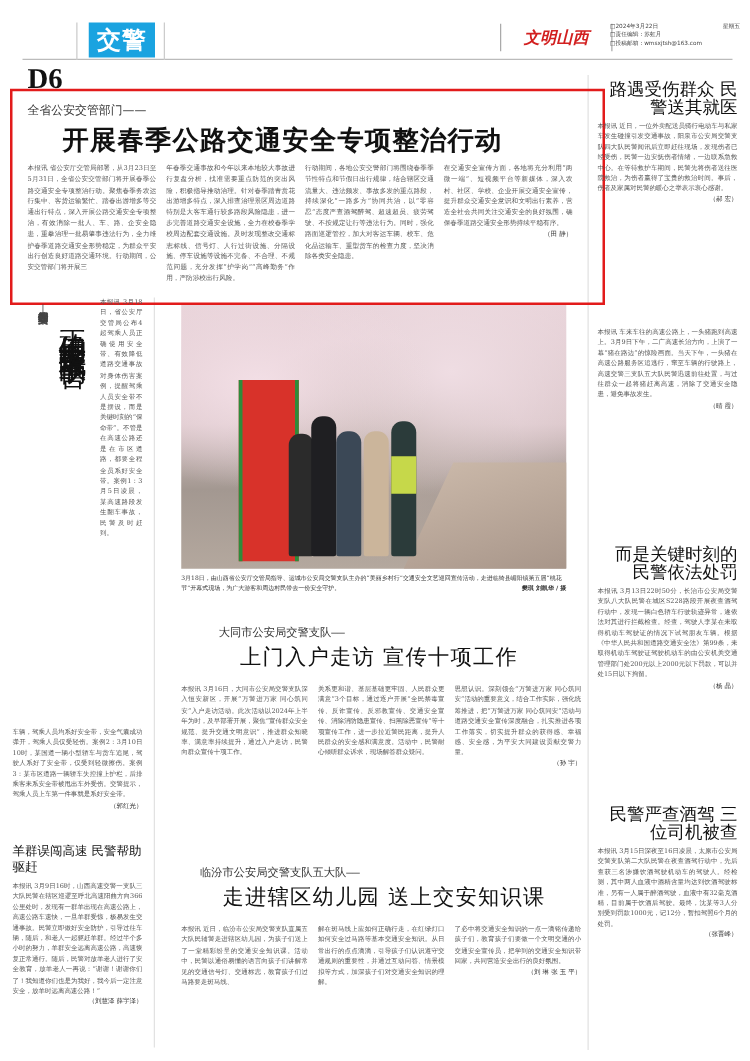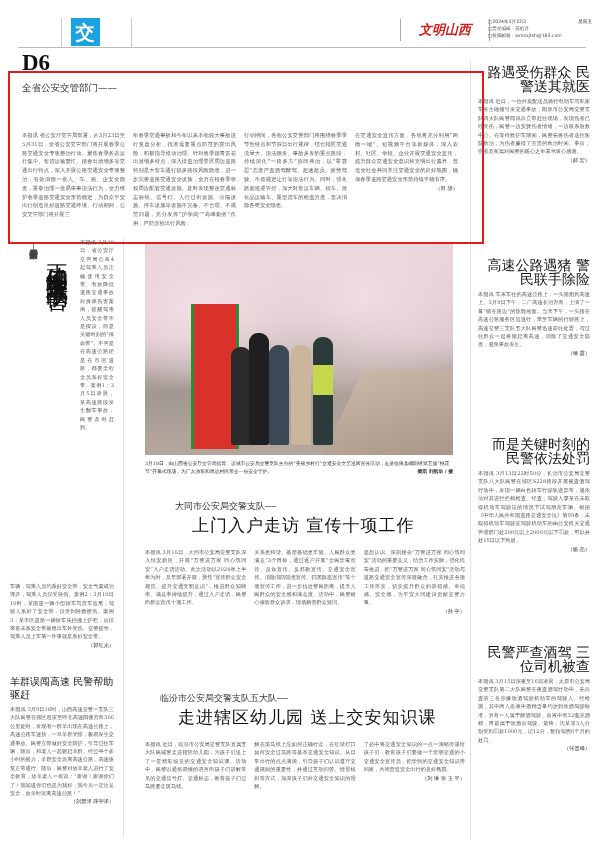--- a/index.html
+++ b/index.html
@@ -3,21 +3,21 @@
 <meta charset="utf-8">
 <style>
   * { box-sizing: border-box; margin: 0; padding: 0; }
   html, body { width: 600px; height: 849px; background: #ffffff; overflow: hidden; }
   body { position: relative; font-family: "DejaVu Serif", "Liberation Serif", serif; color: #222; }
 
   
   .masthead { position: absolute; left: 18px; top: 16px; width: 568px; height: 32px; border-bottom: 1px solid #bbb; }
   .page-no { position: absolute; left: 4px; top: 3px; font-family: "Liberation Serif", serif; font-weight: bold; font-size: 23px; color: #111; margin-top: 31px; }
   .sep-v { position: absolute; left: 43px; top: 2px; width: 1px; height: 30px; background: #ccc; }
-  .section-tag { position: absolute; left: 53px; top: 2px; width: 29px; height: 28px; background: #1aa3e0; color: #fff; font-family: "DejaVu Sans", sans-serif; font-weight: bold; font-size: 19px; text-align: center; line-height: 28px; letter-spacing: 1px; }
+  .section-tag { position: absolute; left: 53px; top: 2px; width: 53px; height: 28px; background: #1aa3e0; color: #fff; font-family: "DejaVu Sans", sans-serif; font-weight: bold; font-size: 19px; text-align: center; line-height: 28px; letter-spacing: 1px; }
   .sep-v2 { position: absolute; left: 113px; top: 2px; width: 1px; height: 30px; background: #ccc; }
   .logo { position: absolute; left: 382px; top: 3px; font-family: "DejaVu Serif", serif; font-size: 13px; color: #d21f1f; font-style: italic; font-weight: bold; border-left: 1px solid #aaa; border-right: 1px solid #aaa; padding: 2px 18px; }
   .meta { position: absolute; left: 470px; top: 2px; font-family: "DejaVu Sans", sans-serif; font-size: 4.6px; line-height: 7px; color: #444; width: 110px; }
   .meta .weekday { position: absolute; right: 6px; top: 0; }
 
   
   .lead-box { position: absolute; left: 8px; top: 71px; width: 476px; height: 173px; border: 2.5px solid #e21b1b; }
   .lead-kicker { position: absolute; left: 12px; top: 9px; font-family: "DejaVu Sans", sans-serif; font-size: 9.5px; color: #333; }
   .lead-title { position: absolute; left: 40px; top: 25px; font-family: "DejaVu Sans", sans-serif; font-weight: bold; font-size: 21px; color: #111; letter-spacing: 1px; }
   .lead-cols { position: absolute; left: 12px; top: 58px; width: 436px; display: flex; gap: 8px; }
@@ -93,20 +93,21 @@
     <div>□责任编辑：苏虹月</div>
     <div>□投稿邮箱：wmsxjtsh@163.com</div>
   </div>
 </div>
 
 <div class="col-rule"></div>
 <div class="col-rule2"></div>
 
 <div class="lead-box">
   <div class="lead-kicker">全省公安交管部门——</div>
+  <div class="lead-title">开展春季公路交通安全专项整治行动</div>
   <div class="lead-cols">
     <div class="lead-col">本报讯 省公安厅交管局部署，从3月23日至5月31日，全省公安交管部门将开展春季公路交通安全专项整治行动。聚焦春季务农运行集中、客货运输繁忙、踏春出游增多等交通出行特点，深入开展公路交通安全专项整治，有效消除一批人、车、路、企安全隐患，重拳治理一批易肇事违法行为，全力维护春季道路交通安全形势稳定，为群众平安出行创造良好道路交通环境。行动期间，公安交管部门将开展三</div>
     <div class="lead-col">年春季交通事故和今年以来本地较大事故进行复盘分析，找准需要重点防范的突出风险，积极指导推动治理。针对春季踏青赏花出游增多特点，深入排查治理景区周边道路特别是大客车通行较多路段风险隐患，进一步完善道路交通安全设施，全力在校春季学校周边配套交通设施。及时发现整改交通标志标线、信号灯、人行过街设施、分隔设施、停车设施等设施不完备、不合理、不规范问题，充分发挥“护学岗”“高峰勤务”作用，严防涉校出行风险。</div>
     <div class="lead-col">行动期间，各地公安交警部门将围绕春季季节性特点和节假日出行规律，结合辖区交通流量大、违法频发、事故多发的重点路段，持续深化“一路多方”协同共治，以“零容忍”态度严查酒驾醉驾、超速超员、疲劳驾驶、不按规定让行等违法行为。同时，强化路面巡逻管控，加大对客运车辆、校车、危化品运输车、重型货车的检查力度，坚决消除各类安全隐患。</div>
     <div class="lead-col">
       <span>在交通安全宣传方面，各地将充分利用“两微一端”、短视频平台等新媒体，深入农村、社区、学校、企业开展交通安全宣传，提升群众交通安全意识和文明出行素养，营造全社会共同关注交通安全的良好氛围，确保春季道路交通安全形势持续平稳有序。</span>
       <div class="sign">（田 静）</div>
     </div>
   </div>
 </div>
@@ -163,21 +164,20 @@
 </div>
 
 <div class="rc rc1">
   <div class="rc-title">路遇受伤群众 民警送其就医</div>
   <div class="rc-body">
     <span>本报讯 近日，一位外卖配送员骑行电动车与私家车发生碰撞引发交通事故，阳泉市公安局交警支队四大队民警闻讯后立即赶往现场，发现伤者已经受伤，民警一边安抚伤者情绪，一边联系急救中心。在等待救护车期间，民警先将伤者送往医院救治，为伤者赢得了宝贵的救治时间。事后，伤者及家属对民警的暖心之举表示衷心感谢。</span>
     <div class="sign">（郝 宏）</div>
   </div>
 </div>
 <div class="rc rc2">
-  <div class="rc-title">高速公路遇猪 警民联手除险</div>
   <div class="rc-body">
     <span>本报讯 车来车往的高速公路上，一头猪跑到高速上。3月9日下午，二广高速长治方向，上演了一幕“猪在路边”的惊险画面。当天下午，一头猪在高速公路服务区追逃行，窜至车辆的行驶路上，高速交警三支队五大队民警迅速前往处置，与过往群众一起将猪赶离高速，消除了交通安全隐患，避免事故发生。</span>
     <div class="sign">（晴 霞）</div>
   </div>
 </div>
 <div class="rc rc3">
   <div class="rc-title">而是关键时刻的 民警依法处罚</div>
   <div class="rc-body">
     <span>本报讯 3月13日22时50分，长治市公安局交警支队八大队民警在城区S228路段开展夜查酒驾行动中，发现一辆白色轿车行驶轨迹异常，遂依法对其进行拦截检查。经查，驾驶人李某在未取得机动车驾驶证的情况下试驾朋友车辆。根据《中华人民共和国道路交通安全法》第99条，未取得机动车驾驶证驾驶机动车的由公安机关交通管理部门处200元以上2000元以下罚款，可以并处15日以下拘留。</span>
     <div class="sign">（杨 晶）</div>

